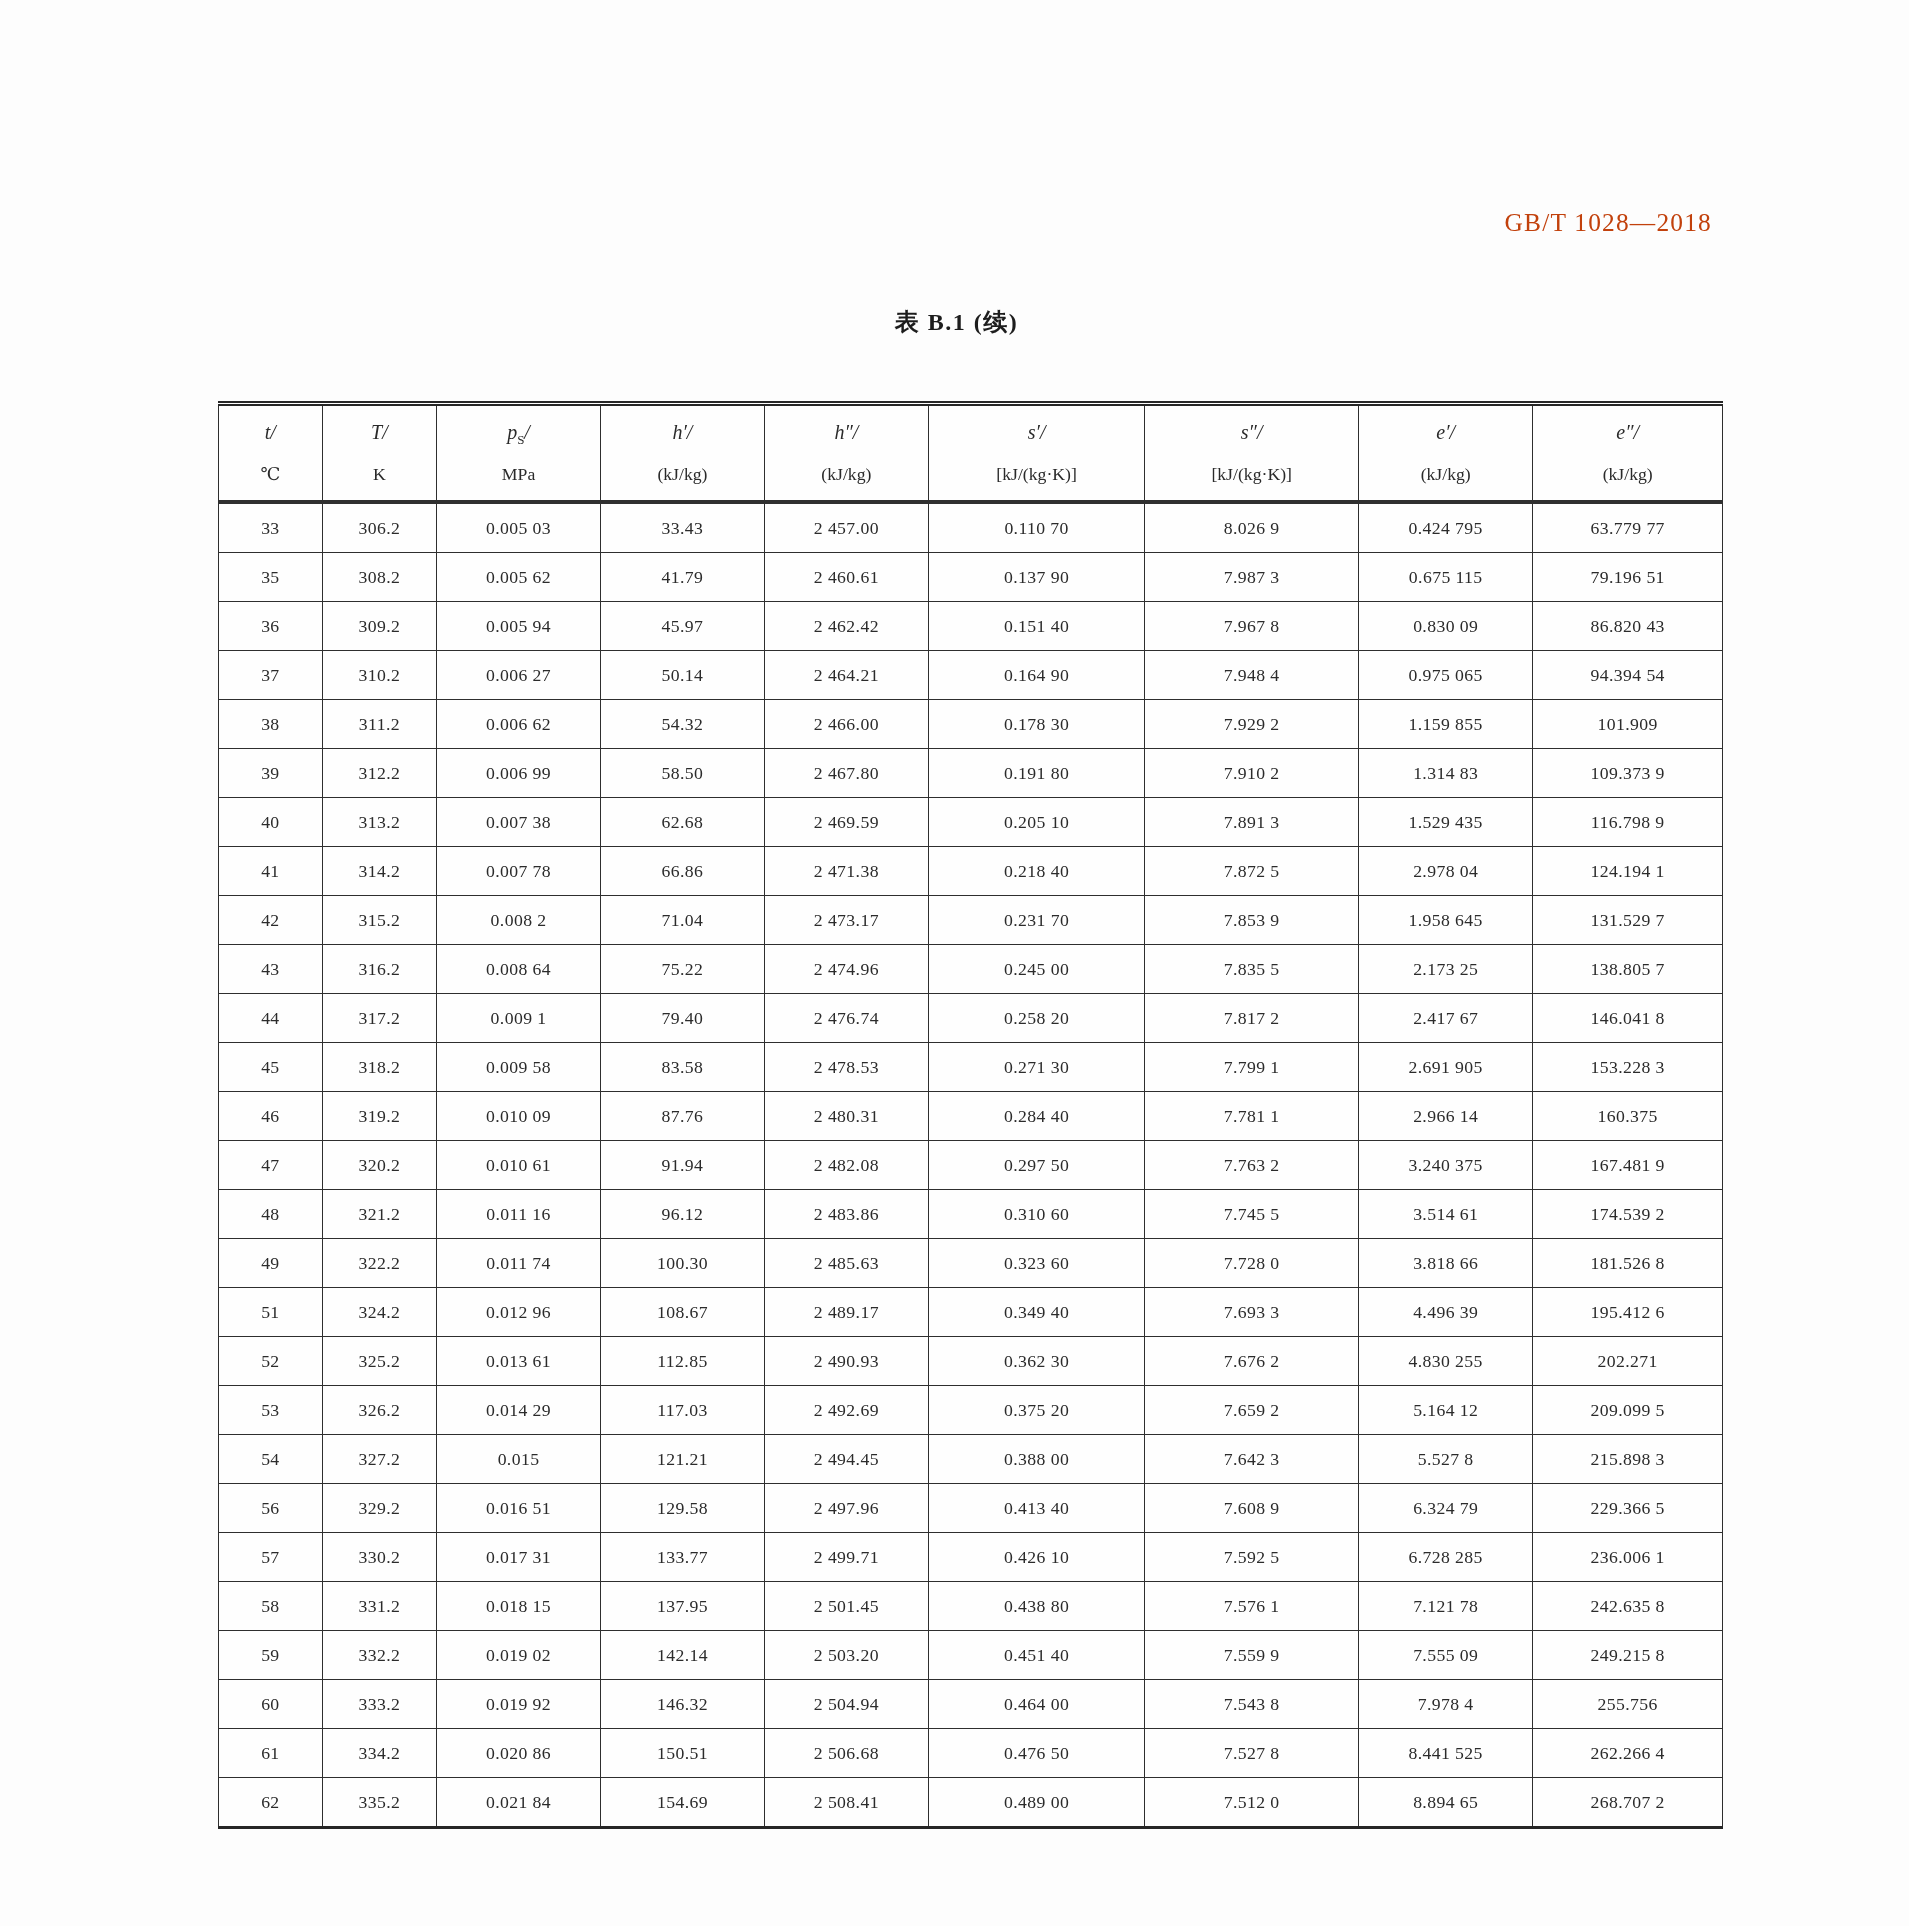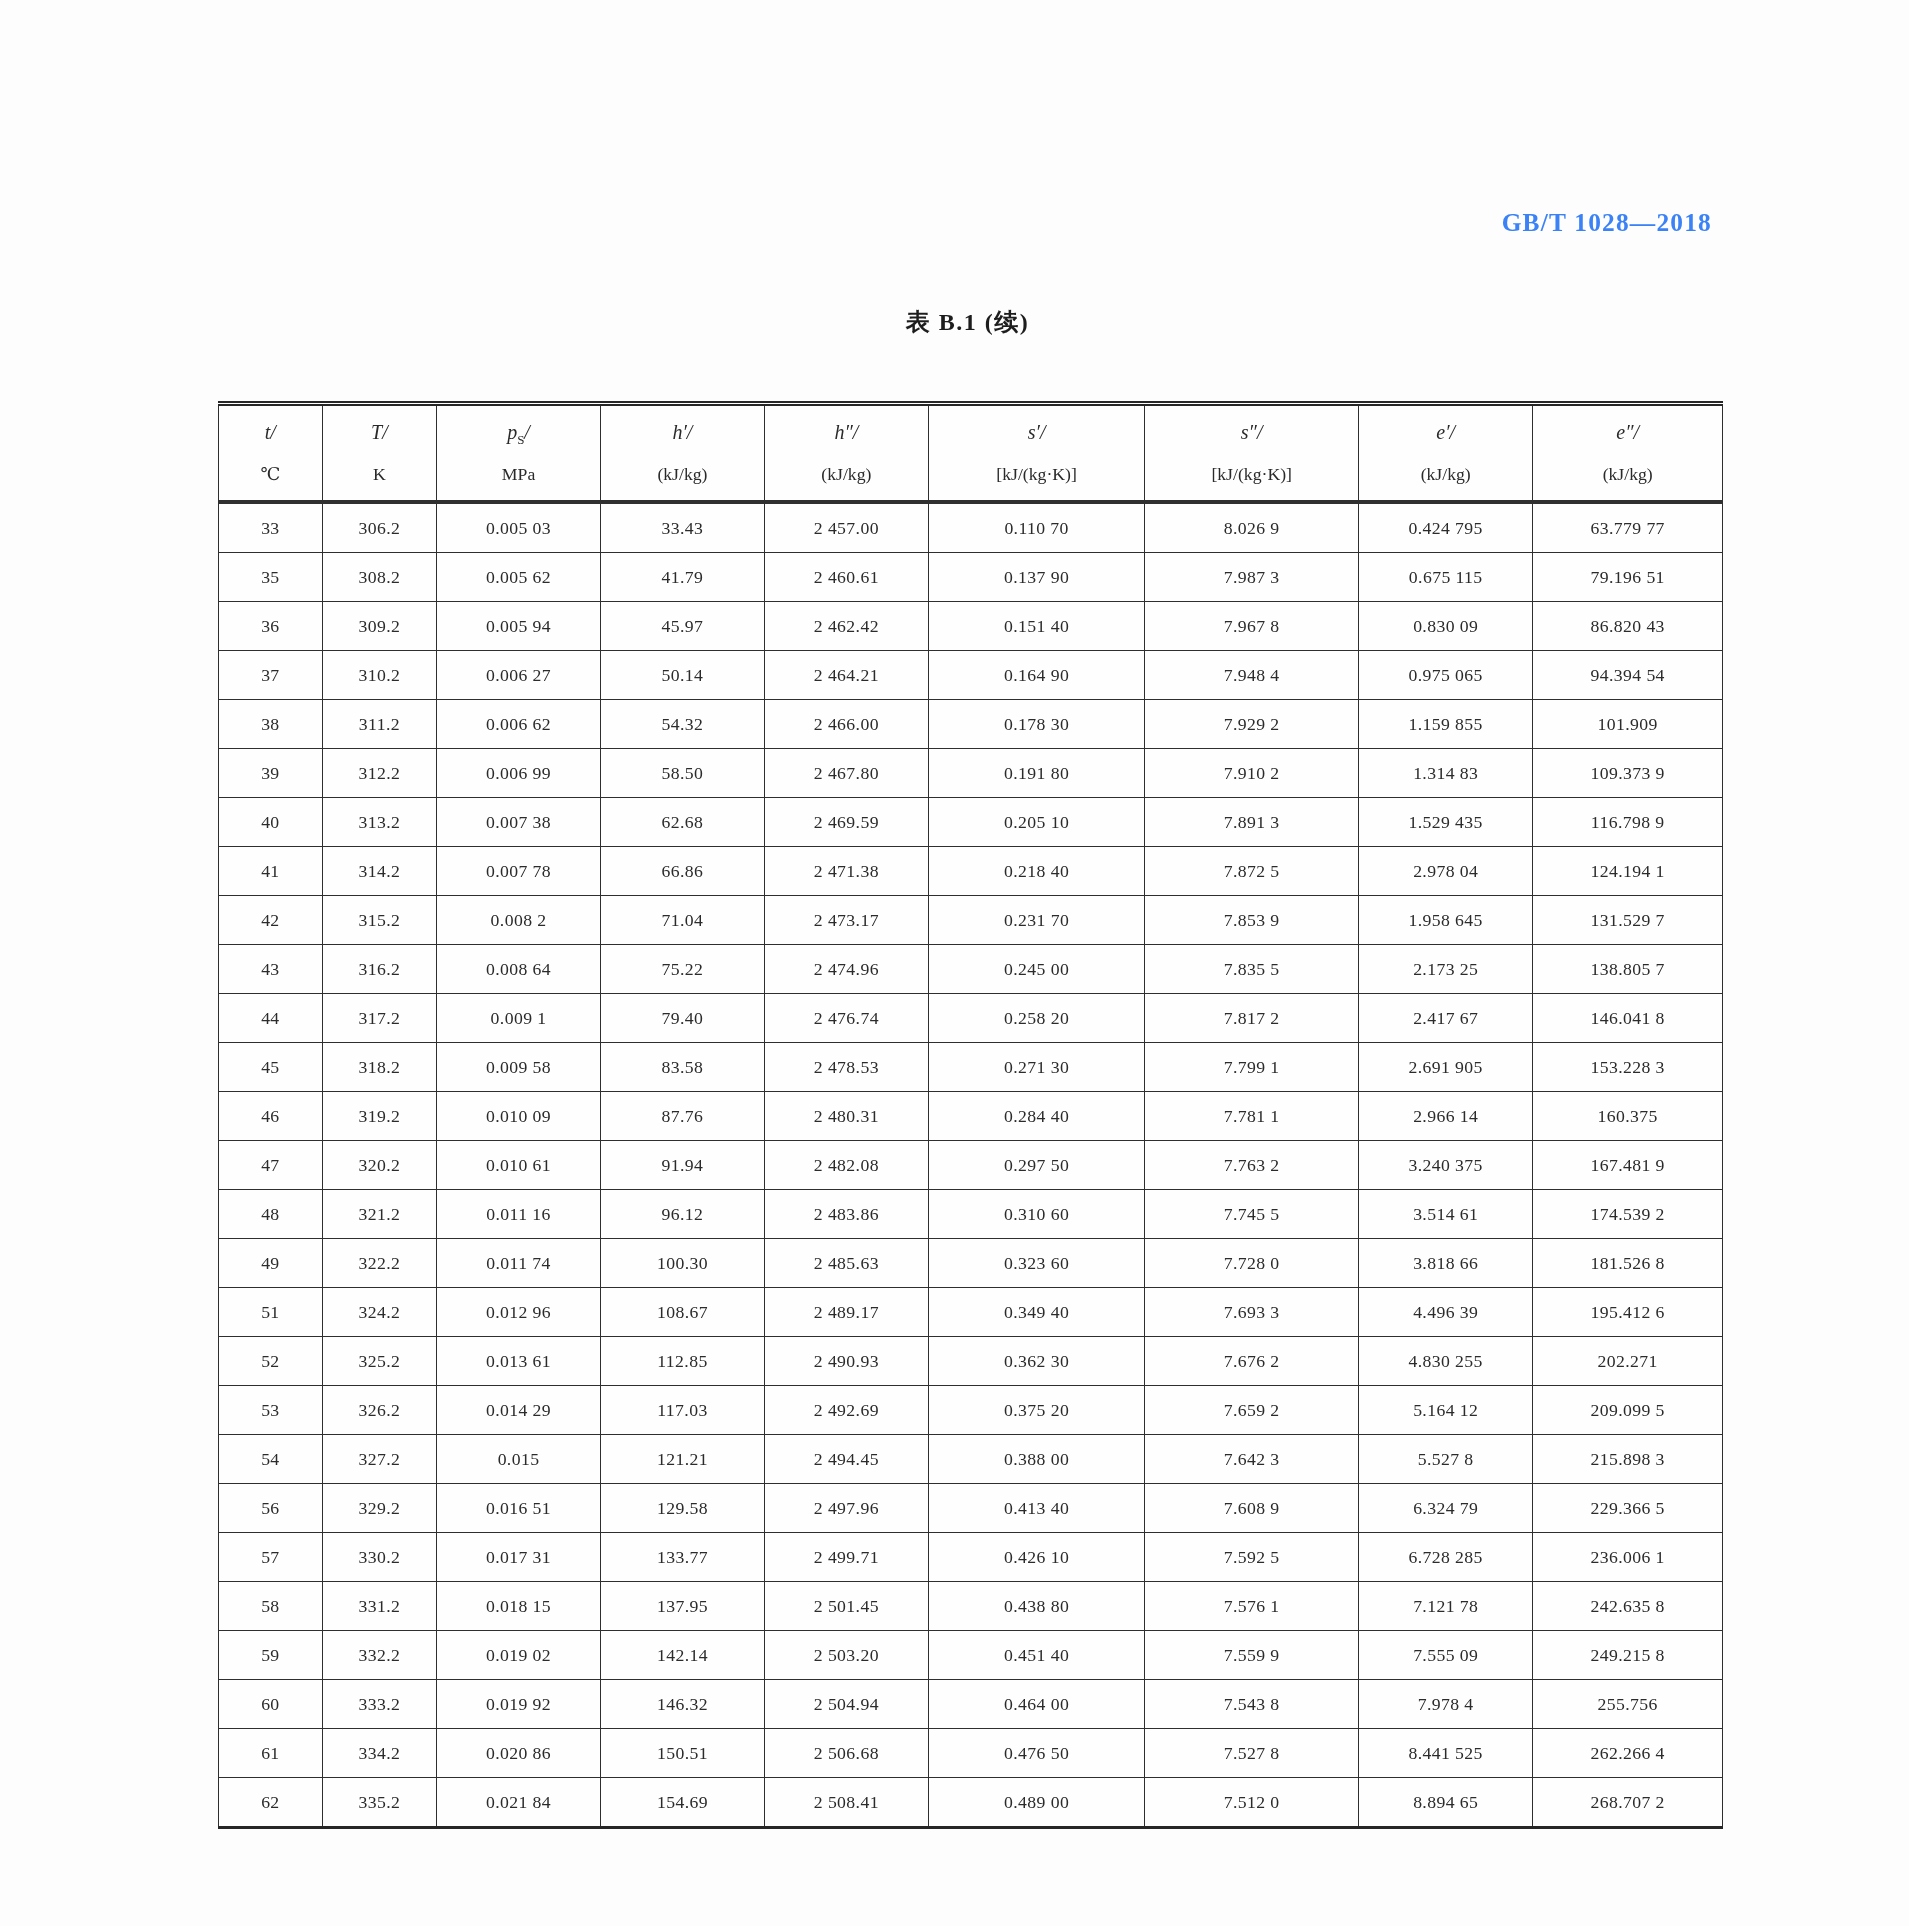--- a/index.html
+++ b/index.html
@@ -14,28 +14,28 @@
     position: relative;
     font-family: "Liberation Serif", "DejaVu Serif", serif;
     color: #242424;
     background: #fdfdfd;
   }
   .std-number {
     position: absolute;
     top: 208px;
     right: 198px;
     font-size: 25.4px;
-    font-weight: 700;
+    font-weight: 400;
     letter-spacing: 1.2px;
-    color: #3b82f6;
+    color: #c2410c;
   }
   .table-title {
     position: absolute;
     top: 306px;
-    left: 215px;
+    left: 204px;
     width: 1505px;
     text-align: center;
     font-size: 24px;
     font-weight: 700;
     letter-spacing: 1.5px;
     color: #1d1d1d;
   }
   table.data-table {
     position: absolute;
     top: 401px;

